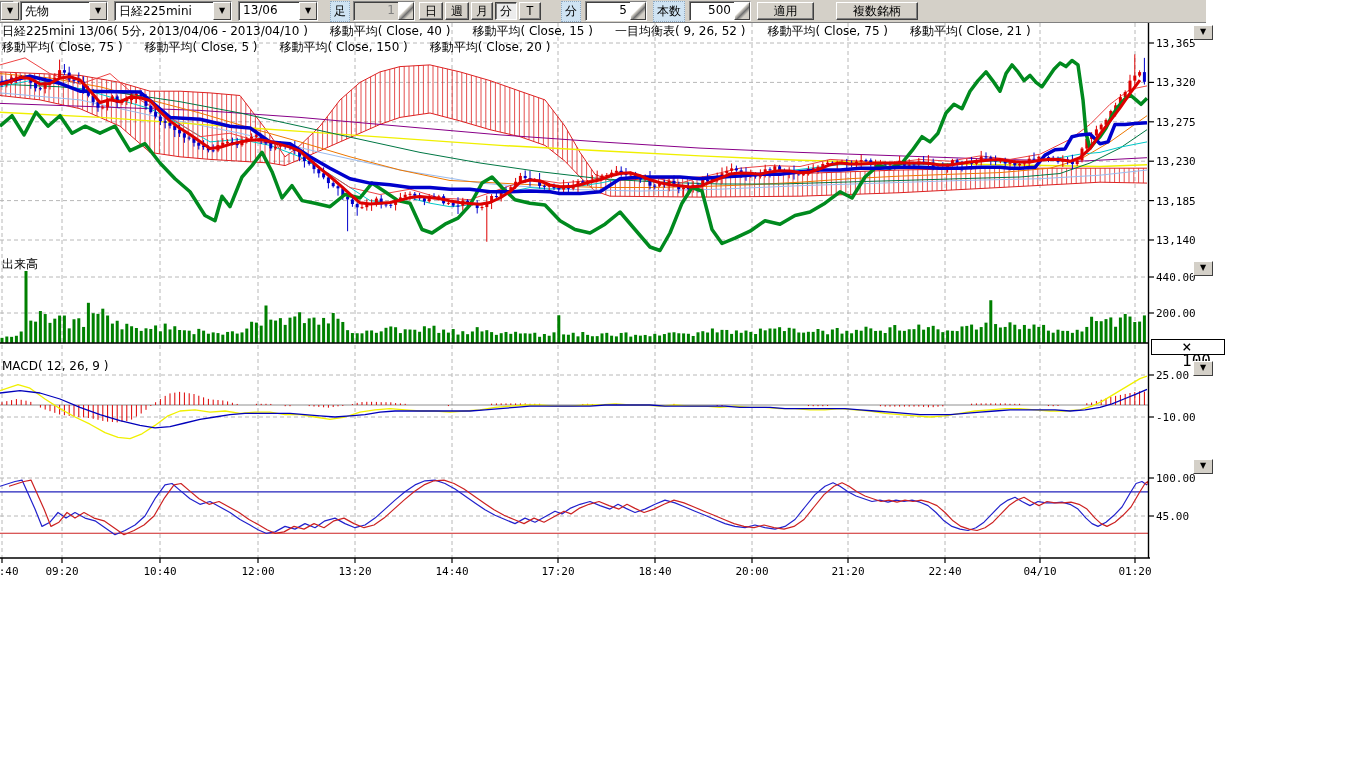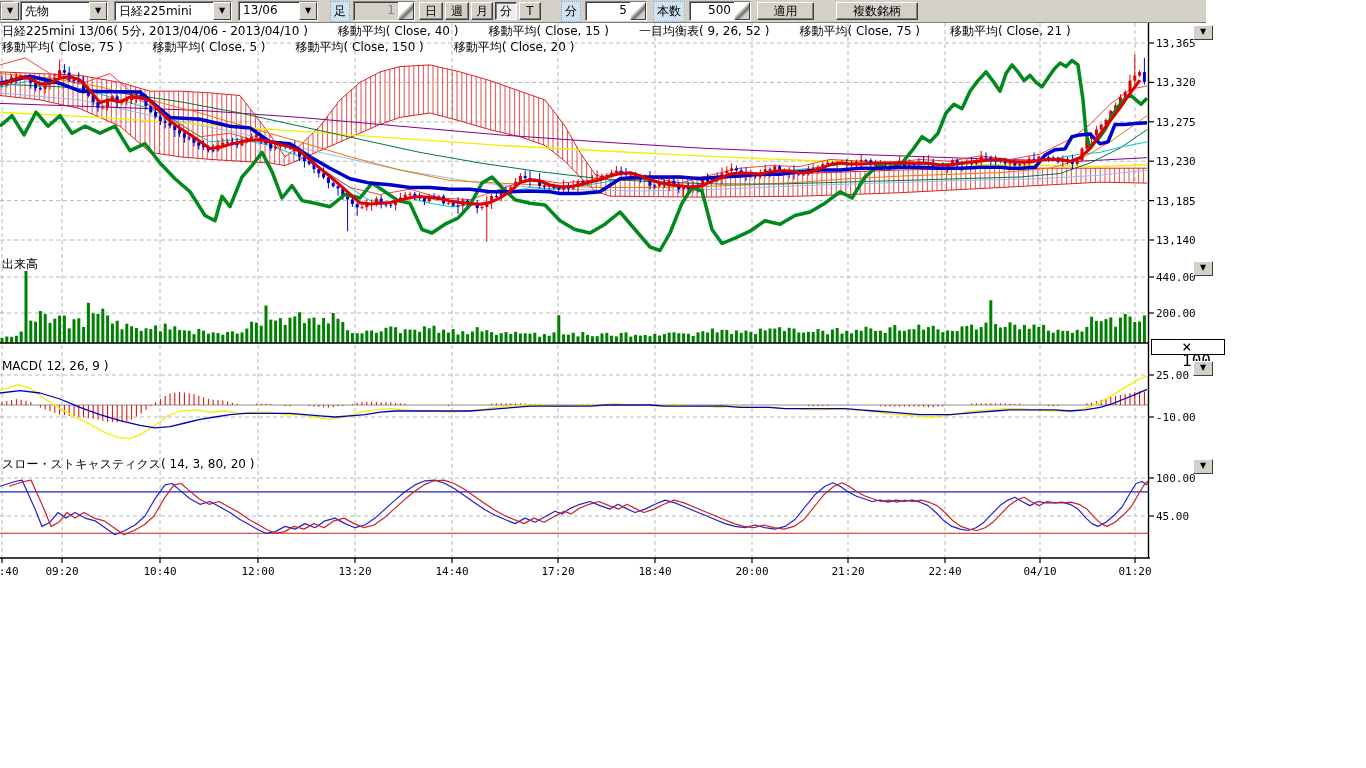--- a/index.html
+++ b/index.html
@@ -28,21 +28,21 @@
     box-shadow:inset 1px 1px 0 #404040;background:#fff;}
   .spinner.disabled{background:#d4d0c8;}
   .spinner .sval{flex:1 1 auto;text-align:right;padding:1px 3px 0 3px;font-size:12px;}
   .spinner.disabled .sval{color:#808080;}
   .spin-btn{width:14px;height:16px;flex:0 0 auto;
     border-top:1px solid #fff;border-left:1px solid #fff;border-right:1px solid #404040;border-bottom:1px solid #404040;
     background:linear-gradient(135deg,#ffffff 42%,#d4d0c8 46%,#707070 60%,#d4d0c8 75%);}
 
   
   #chart-svg{position:absolute;left:0;top:0;}
-  .legend-row{position:absolute;left:2px;display:flex;gap:30px;font-size:12px;color:#000;white-space:nowrap;
+  .legend-row{position:absolute;left:2px;display:flex;gap:22px;font-size:12px;color:#000;white-space:nowrap;
     font-family:"DejaVu Sans",sans-serif;}
   #legend-row-1{top:23px;}
   #legend-row-2{top:39px;}
   .pane-title{position:absolute;left:2px;font-size:12px;color:#000;white-space:nowrap;}
   #vol-title{top:256px;text-align:center;}
   #macd-title{top:359px;}
   #stoch-title{top:456px;}
   #multiplier-box{position:absolute;left:1151px;top:339px;width:42px;height:14px;border:1px solid #000;
     font-size:16px;line-height:14px;text-align:left;background:#fff;font-family:"DejaVu Sans Mono",monospace;padding-left:30px;}
   .pane-menu{position:absolute;left:1193px;width:18px;height:13px;background:#d4d0c8;
@@ -1334,19 +1334,18 @@
       <span>移動平均( Close, 21 )</span>
     </div>
   <div id="legend-row-2" class="legend-row">
       <span>移動平均( Close, 75 )</span>
       <span>移動平均( Close, 5 )</span>
       <span>移動平均( Close, 150 )</span>
       <span>移動平均( Close, 20 )</span>
     </div>
   <div id="vol-title" class="pane-title">出来高</div>
   <div id="macd-title" class="pane-title">MACD( 12, 26, 9 )</div>
-  <div id="stoch-title" class="pane-title">スロー・ストキャスティクス( 14, 3, 80, 20 )</div>
   <div id="multiplier-box">× 100</div>
   <div class="pane-menu" style="top:25px">▼</div>
   <div class="pane-menu" style="top:261px">▼</div>
   <div class="pane-menu" style="top:361px">▼</div>
   <div class="pane-menu" style="top:459px">▼</div>
 </div>
 
 </body></html>

